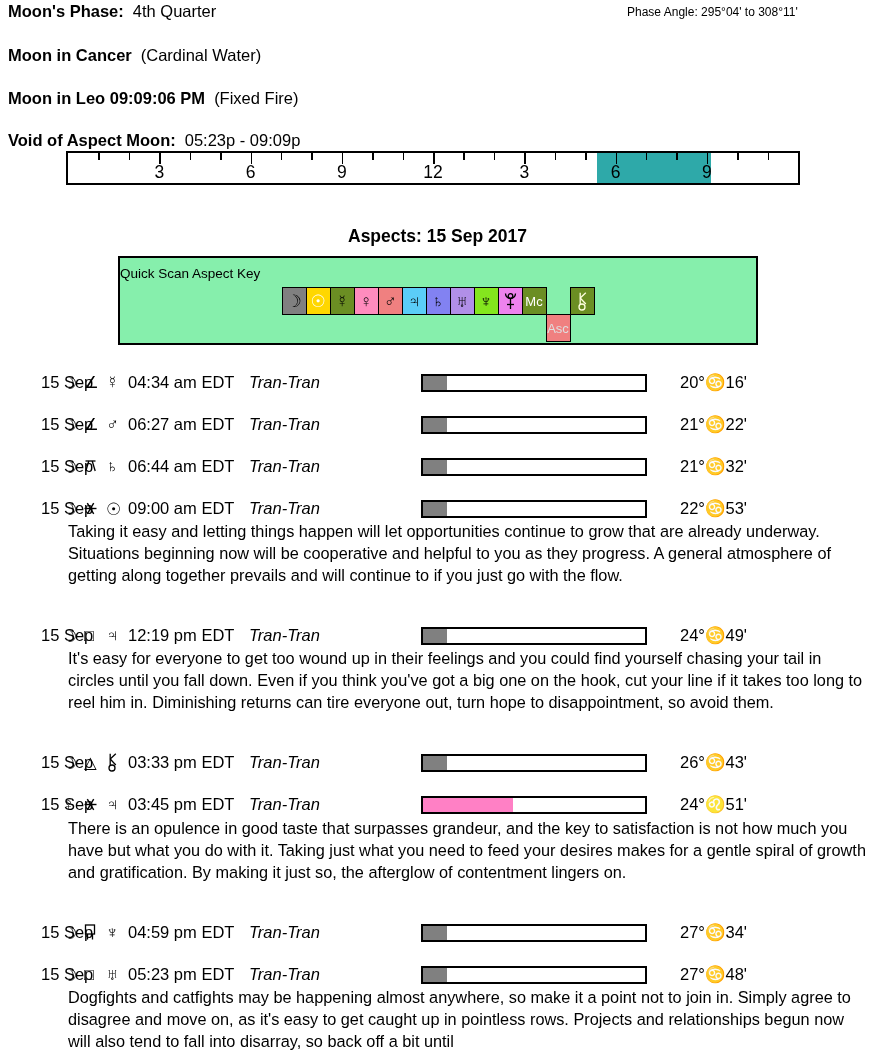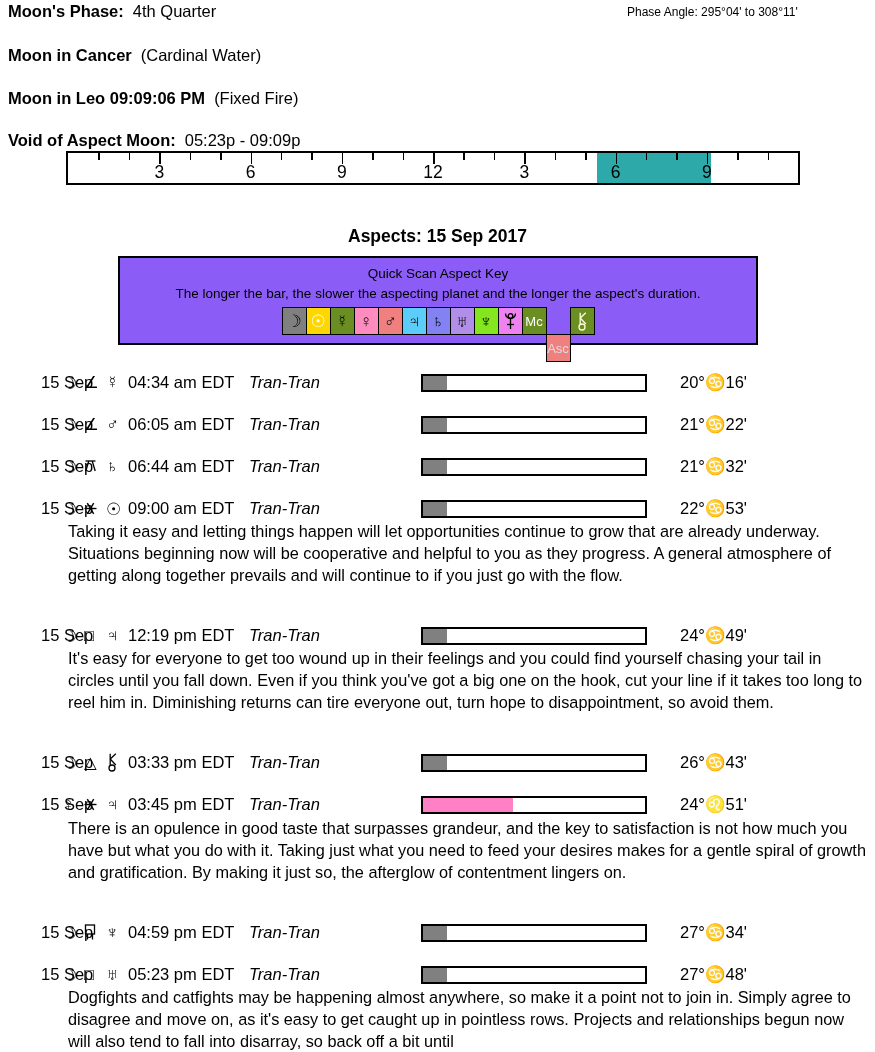--- a/index.html
+++ b/index.html
@@ -16,21 +16,21 @@
   
   #ruler{position:absolute;left:66px;top:151px;width:730px;height:30px;border:2px solid #000;background:#fff;}
   .tick{position:absolute;top:0;width:1.5px;background:#000;}
   .rlabel{position:absolute;top:9px;width:30px;text-align:center;font-size:17.5px;}
   .rhl{position:absolute;top:0;height:100%;}
 
   #aspects-title{position:absolute;top:226px;left:0;width:875px;text-align:center;font-size:17.5px;font-weight:bold;}
 
   
   #keybox{position:absolute;left:118px;top:256px;width:640px;height:89px;border:2px solid #000;
-          background:#8b5cf6;box-sizing:border-box;text-align:center;}
+          background:#86efac;box-sizing:border-box;}
   .ktitle{margin-top:8px;font-size:13.5px;}
   .ksub{margin-top:5px;font-size:13.5px;}
   .krow{margin-top:6px;display:flex;justify-content:center;}
   .kcell{width:23px;height:26px;border:1px solid #000;margin-left:-1px;
          display:flex;align-items:center;justify-content:center;font-size:17px;line-height:1;}
   .kcell:first-child{margin-left:0;}
   .kcell.txt{font-size:13px;}
 
   
   .arow{position:absolute;left:8px;width:862px;height:20px;font-size:16.5px;}
@@ -97,21 +97,20 @@
     <div class="rlabel" style="left: 350px;">12</div>
     <div class="rlabel" style="left: 441.25px;">3</div>
     <div class="rlabel" style="left: 532.5px;">6</div>
     <div class="rlabel" style="left: 623.75px;">9</div>
   </div>
 
 <div id="aspects-title">Aspects: 15 Sep 2017</div>
 
 <div id="keybox">
   <div class="ktitle">Quick Scan Aspect Key</div>
-  <div class="ksub">The longer the bar, the slower the aspecting planet and the longer the aspect's duration.</div>
   <div class="krow">
     <div class="kcell" style="background: rgb(128, 128, 128); color: rgb(0, 0, 0);">☽</div>
     <div class="kcell" style="background: rgb(255, 215, 0); color: rgb(255, 255, 255);">☉</div>
     <div class="kcell" style="background: rgb(107, 142, 35); color: rgb(0, 0, 0);">☿</div>
     <div class="kcell" style="background: rgb(255, 140, 190); color: rgb(0, 0, 0);">♀</div>
     <div class="kcell" style="background: rgb(240, 128, 128); color: rgb(0, 0, 0);">♂</div>
     <div class="kcell" style="background: rgb(91, 205, 248); color: rgb(0, 0, 0);">♃</div>
     <div class="kcell" style="background: rgb(130, 130, 242); color: rgb(0, 0, 0);">♄</div>
     <div class="kcell" style="background: rgb(177, 143, 232); color: rgb(0, 0, 0);">♅</div>
     <div class="kcell" style="background: rgb(132, 230, 30); color: rgb(0, 0, 0);">♆</div>
@@ -151,21 +150,21 @@
       <span class="fill" style="width: 10.8%; background: rgb(128, 128, 128);"></span>
     </span>
   <span class="c cdeg">20°♋16'</span>
 </div>
 
 <div class="arow" style="top:415px">
   <span class="c cd">15 Sep</span>
   <span class="c cp1">☽</span>
   <span class="c casp">∠</span>
   <span class="c cp2">♂</span>
-  <span class="c ctm">06:05 am EDT</span>
+  <span class="c ctm">06:27 am EDT</span>
   <span class="c ctt">Tran-Tran</span>
   <span class="bar">
       <span class="fill" style="width: 10.8%; background: rgb(128, 128, 128);"></span>
     </span>
   <span class="c cdeg">21°♋22'</span>
 </div>
 
 <div class="arow" style="top:457px">
   <span class="c cd">15 Sep</span>
   <span class="c cp1">☽</span>

